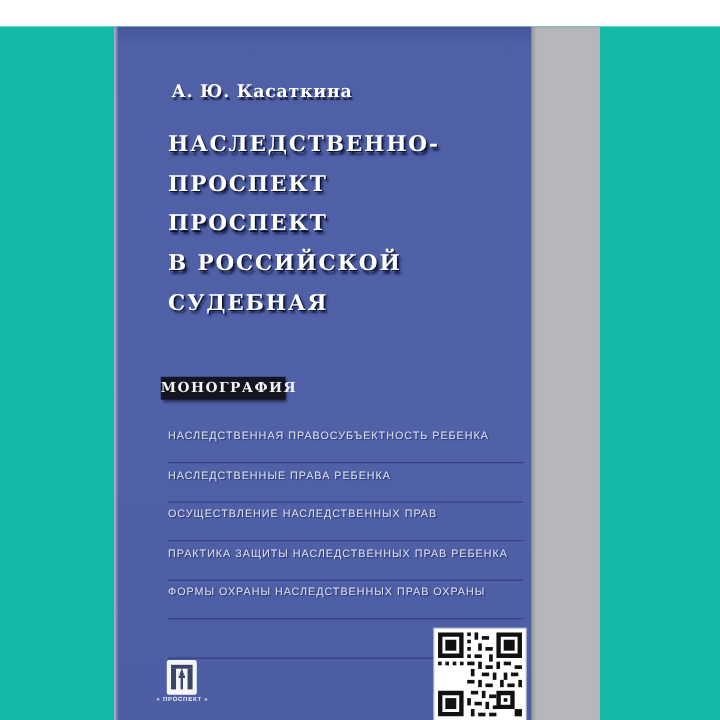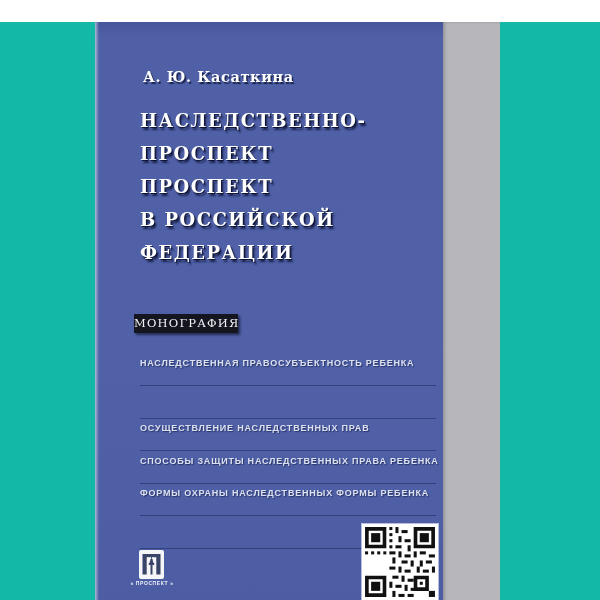--- a/index.html
+++ b/index.html
@@ -24,28 +24,28 @@
     text-shadow:1.5px 2px 1px rgba(12,18,50,0.8);
   }
   .title{position:absolute;left:45px;top:82px;}
   .title-line{
     color:#ffffff;font-weight:bold;font-size:18px;line-height:33px;
     letter-spacing:1.5px;white-space:nowrap;
     text-shadow:2px 3px 2px rgba(10,16,48,0.8),1px 1px 0 rgba(10,16,48,0.85);
   }
   .badge{
     position:absolute;left:39px;top:292px;width:104px;height:19px;
-    background:#15151f;color:#f2f2f6;font-weight:normal;font-size:11.5px;
+    background:#15151f;color:#f2f2f6;font-weight:bold;font-size:11.5px;
     line-height:19px;text-align:right;letter-spacing:1.2px;
     box-shadow:1.5px 2px 2.5px rgba(10,14,40,0.65);
   }
   .topics{position:absolute;left:45px;top:336px;width:298px;}
   .topic-row{position:relative;height:32.5px;}
   .topic-text{
-    font-family:"Liberation Sans", sans-serif;font-weight:bold;font-size:9px;
+    font-family:"Liberation Sans", sans-serif;font-weight:normal;font-size:9px;
     letter-spacing:0.8px;color:#dce1f0;white-space:nowrap;
     text-shadow:1px 1px 1px rgba(18,24,60,0.6);
   }
   .topic-underline{
     position:absolute;left:0;top:27px;width:296px;height:1px;
     background:rgba(26,34,86,0.5);
   }
   .qr{
     position:absolute;left:267px;top:502px;width:76px;height:76px;
     background:#ffffff;box-shadow:0 0 0 1px rgba(255,255,255,0.6);
@@ -73,43 +73,44 @@
   <div class="cover">
 
     <div class="cover-blue">
       <div class="author">А. Ю. Касаткина</div>
 
       <div class="title">
         <div class="title-line">НАСЛЕДСТВЕННО-</div>
         <div class="title-line">ПРОСПЕКТ</div>
         <div class="title-line">ПРОСПЕКТ</div>
         <div class="title-line">В РОССИЙСКОЙ</div>
-        <div class="title-line">ФЕДЕРАЦИИ</div>
+        <div class="title-line">СУДЕБНАЯ</div>
       </div>
 
       <div class="badge">МОНОГРАФИЯ</div>
 
       <div class="topics">
         <div class="topic-row">
           <div class="topic-text">НАСЛЕДСТВЕННАЯ ПРАВОСУБЪЕКТНОСТЬ РЕБЕНКА</div>
           <div class="topic-underline"></div>
         </div>
         <div class="topic-row">
+          <div class="topic-text">НАСЛЕДСТВЕННЫЕ ПРАВА РЕБЕНКА</div>
           <div class="topic-underline"></div>
         </div>
         <div class="topic-row">
           <div class="topic-text">ОСУЩЕСТВЛЕНИЕ НАСЛЕДСТВЕННЫХ ПРАВ</div>
           <div class="topic-underline"></div>
         </div>
         <div class="topic-row">
-          <div class="topic-text">СПОСОБЫ ЗАЩИТЫ НАСЛЕДСТВЕННЫХ ПРАВА РЕБЕНКА</div>
+          <div class="topic-text">ПРАКТИКА ЗАЩИТЫ НАСЛЕДСТВЕННЫХ ПРАВ РЕБЕНКА</div>
           <div class="topic-underline"></div>
         </div>
         <div class="topic-row">
-          <div class="topic-text">ФОРМЫ ОХРАНЫ  НАСЛЕДСТВЕННЫХ ФОРМЫ РЕБЕНКА</div>
+          <div class="topic-text">ФОРМЫ ОХРАНЫ  НАСЛЕДСТВЕННЫХ ПРАВ ОХРАНЫ</div>
           <div class="topic-underline"></div>
         </div>
         <div class="topic-row">
           <div class="topic-underline"></div>
         </div>
       </div>
 
       <div class="qr">
         <svg viewBox="0 0 25 25" xmlns="http://www.w3.org/2000/svg">
           <g fill="#111111">

